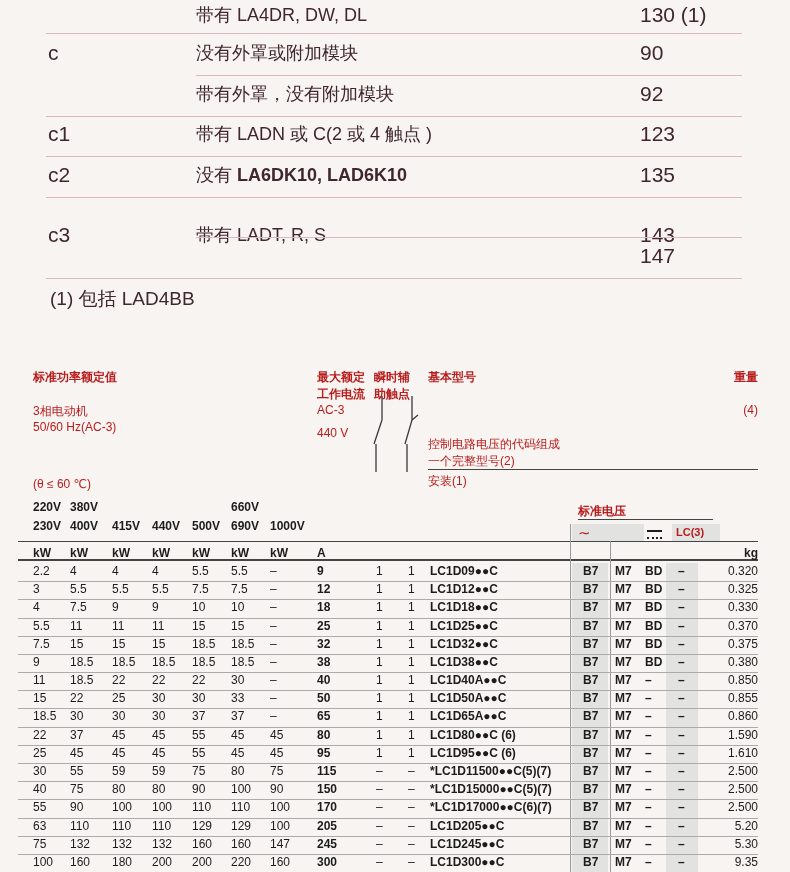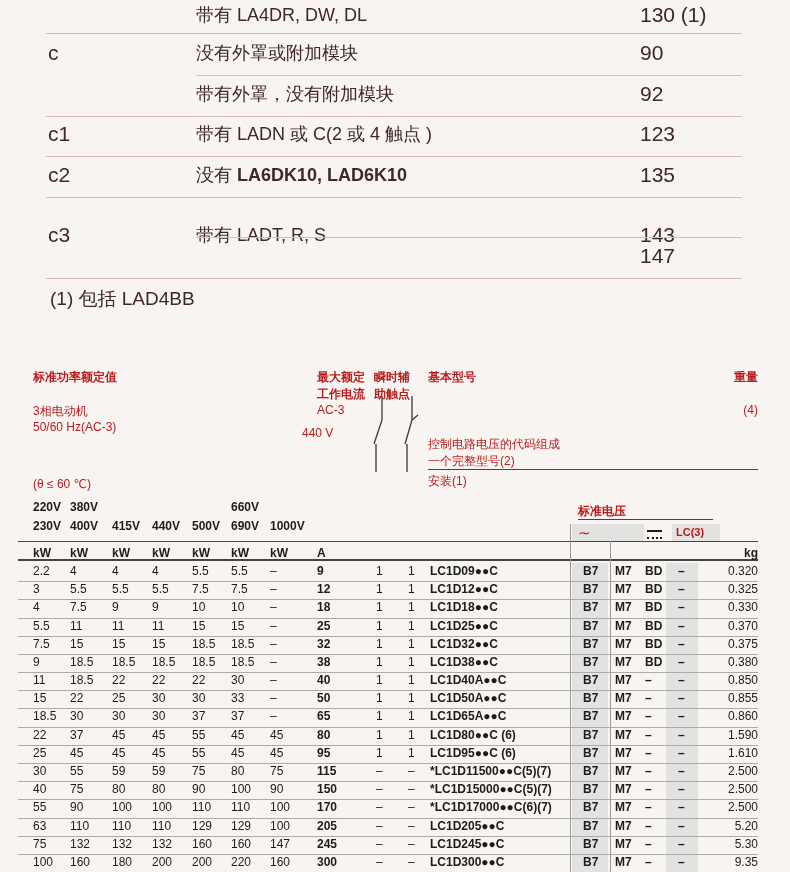--- a/index.html
+++ b/index.html
@@ -90,21 +90,21 @@
   <div class="tt-note">(1) 包括 LAD4BB</div>
 
   <div class="lbl b" style="left:33px;top:369px;">标准功率额定值</div>
   <div class="lbl" style="left:33px;top:403px;">3相电动机</div>
   <div class="lbl" style="left:33px;top:420px;">50/60 Hz(AC-3)</div>
   <div class="lbl" style="left:33px;top:477px;">(θ ≤ 60 ℃)</div>
 
   <div class="lbl b" style="left:317px;top:369px;">最大额定</div>
   <div class="lbl b" style="left:317px;top:386px;">工作电流</div>
   <div class="lbl" style="left:317px;top:403px;">AC-3</div>
-  <div class="lbl" style="left:302px;top:426px;">440 V</div>
+  <div class="lbl" style="left:317px;top:426px;">440 V</div>
 
   <div class="lbl b" style="left:374px;top:369px;">瞬时辅</div>
   <div class="lbl b" style="left:374px;top:386px;">助触点</div>
 
   <svg width="52" height="76" style="position:absolute;left:372px;top:396px;">
     <path d="M10 0 V24 M10 24 L2 48 M4 48 V76" stroke="#3a3a3a" stroke-width="1.3" fill="none"></path>
     <path d="M40 0 V24 M40 24 L46 19 M40 24 L33 48 M35 48 V76" stroke="#3a3a3a" stroke-width="1.3" fill="none"></path>
   </svg>
 
   <div class="lbl b" style="left:428px;top:369px;">基本型号</div>

